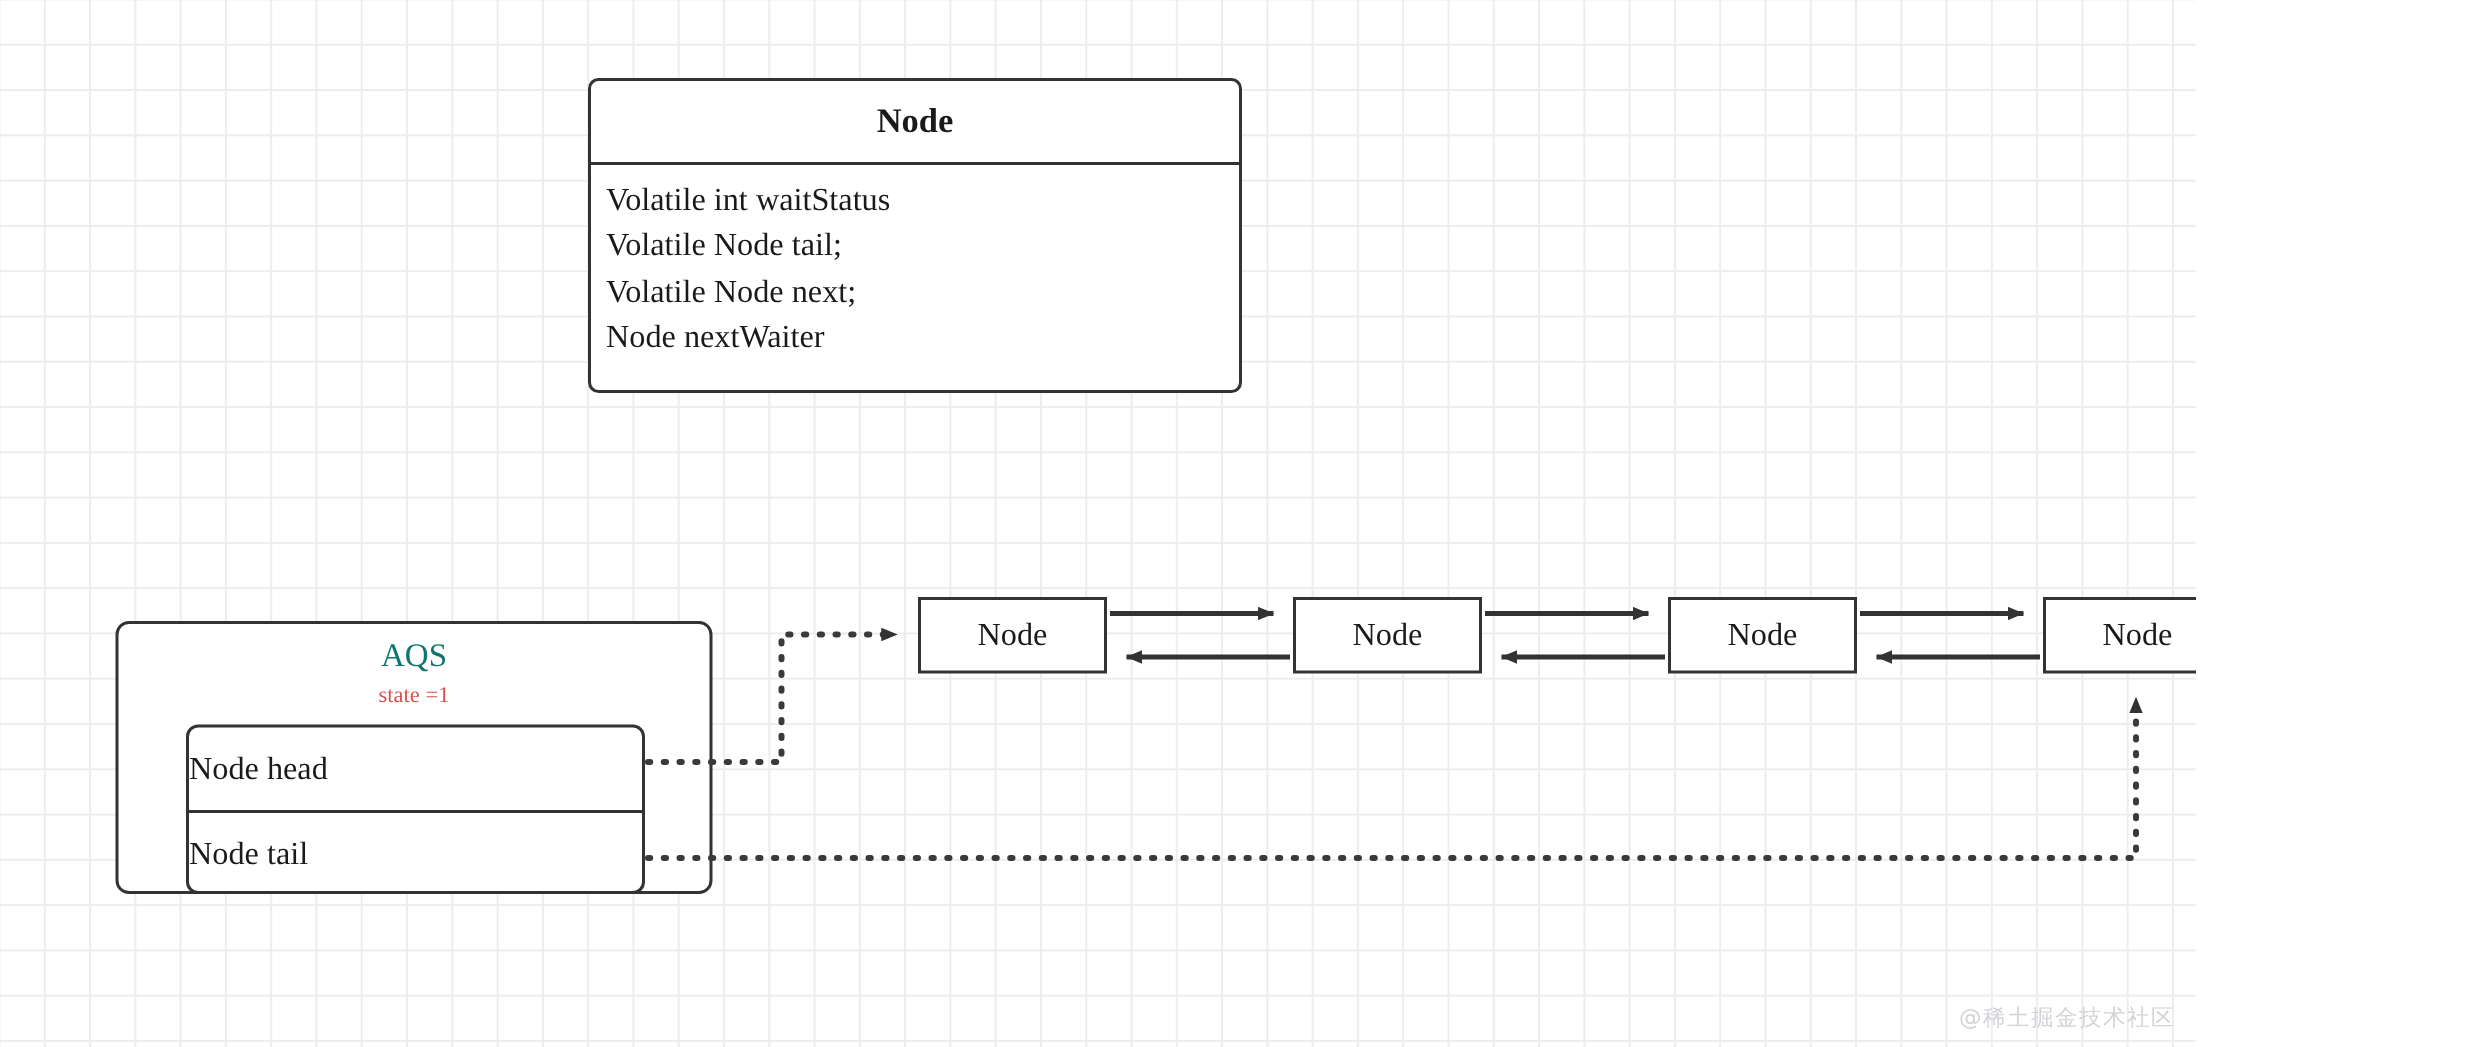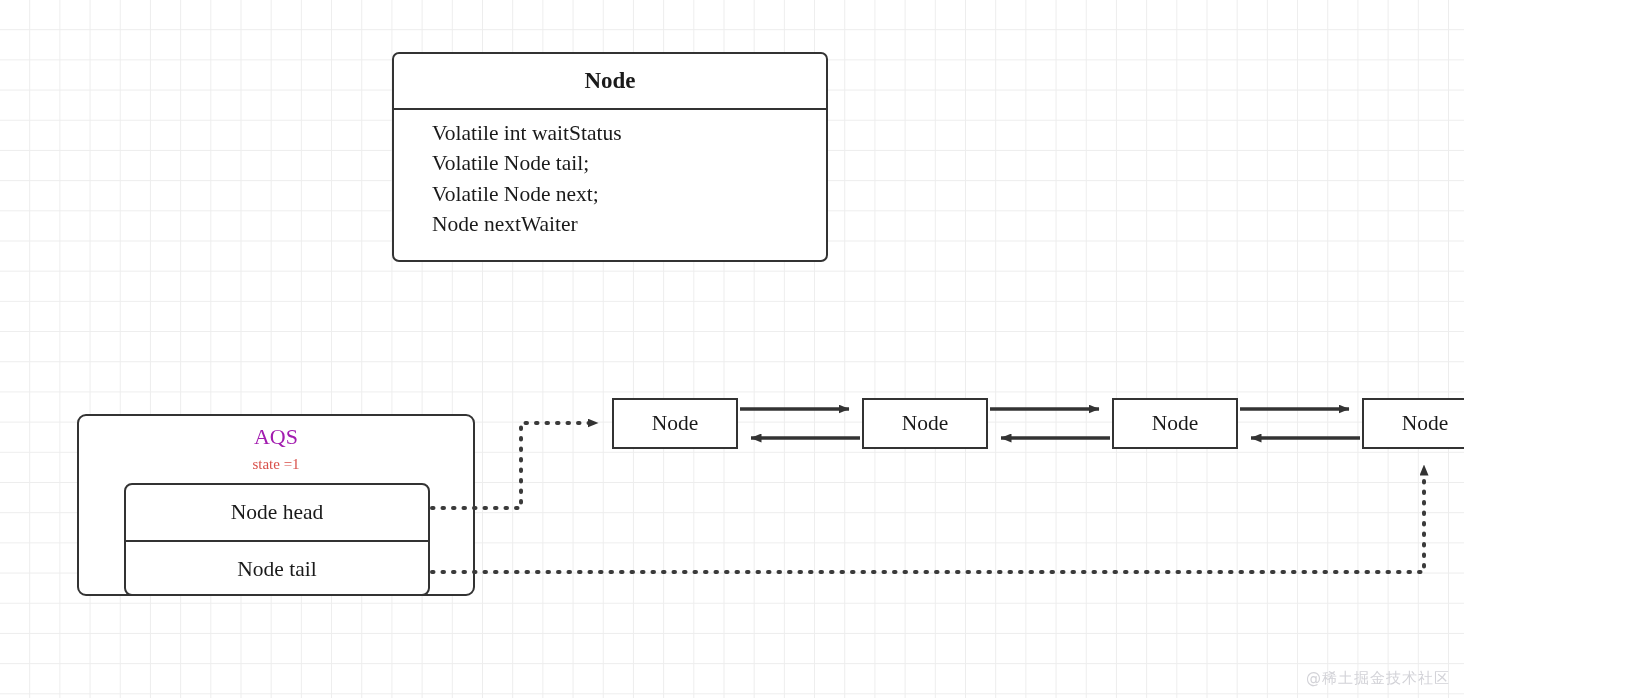--- a/index.html
+++ b/index.html
@@ -36,21 +36,21 @@
   .class-title {
     height: 54px;
     line-height: 54px;
     text-align: center;
     font-weight: bold;
     font-size: 23px;
     color: #1a1a1a;
     border-bottom: 2.5px solid #333333;
   }
   .class-body {
-    padding: 8px 0 0 38px;
+    padding: 8px 0 0 10px;
   }
   .class-field {
     font-size: 21.5px;
     line-height: 30.4px;
     color: #1a1a1a;
     white-space: nowrap;
   }
 
   
   .aqs-box {
@@ -59,21 +59,21 @@
     top: 414px;
     width: 398px;
     height: 182px;
     border: 2.5px solid #333333;
     border-radius: 9px;
     background: #ffffff;
     box-sizing: border-box;
   }
   .aqs-title {
     text-align: center;
-    color: #a21caf;
+    color: #0f766e;
     font-size: 22px;
     line-height: 28px;
     margin-top: 7px;
   }
   .aqs-state {
     text-align: center;
     color: #d9504a;
     font-size: 15px;
     line-height: 26px;
   }
@@ -85,21 +85,21 @@
     height: 113px;
     border: 2.5px solid #333333;
     border-radius: 8px;
     background: #ffffff;
     box-sizing: border-box;
     overflow: hidden;
   }
   .ptr-cell {
     height: 55px;
     line-height: 55px;
-    text-align: center;
+    text-align: left;
     font-size: 21.5px;
     color: #1a1a1a;
   }
   .ptr-cell.first { border-bottom: 2.5px solid #333333; }
 
   
   .node-box {
     position: absolute;
     top: 398px;
     width: 126px;

